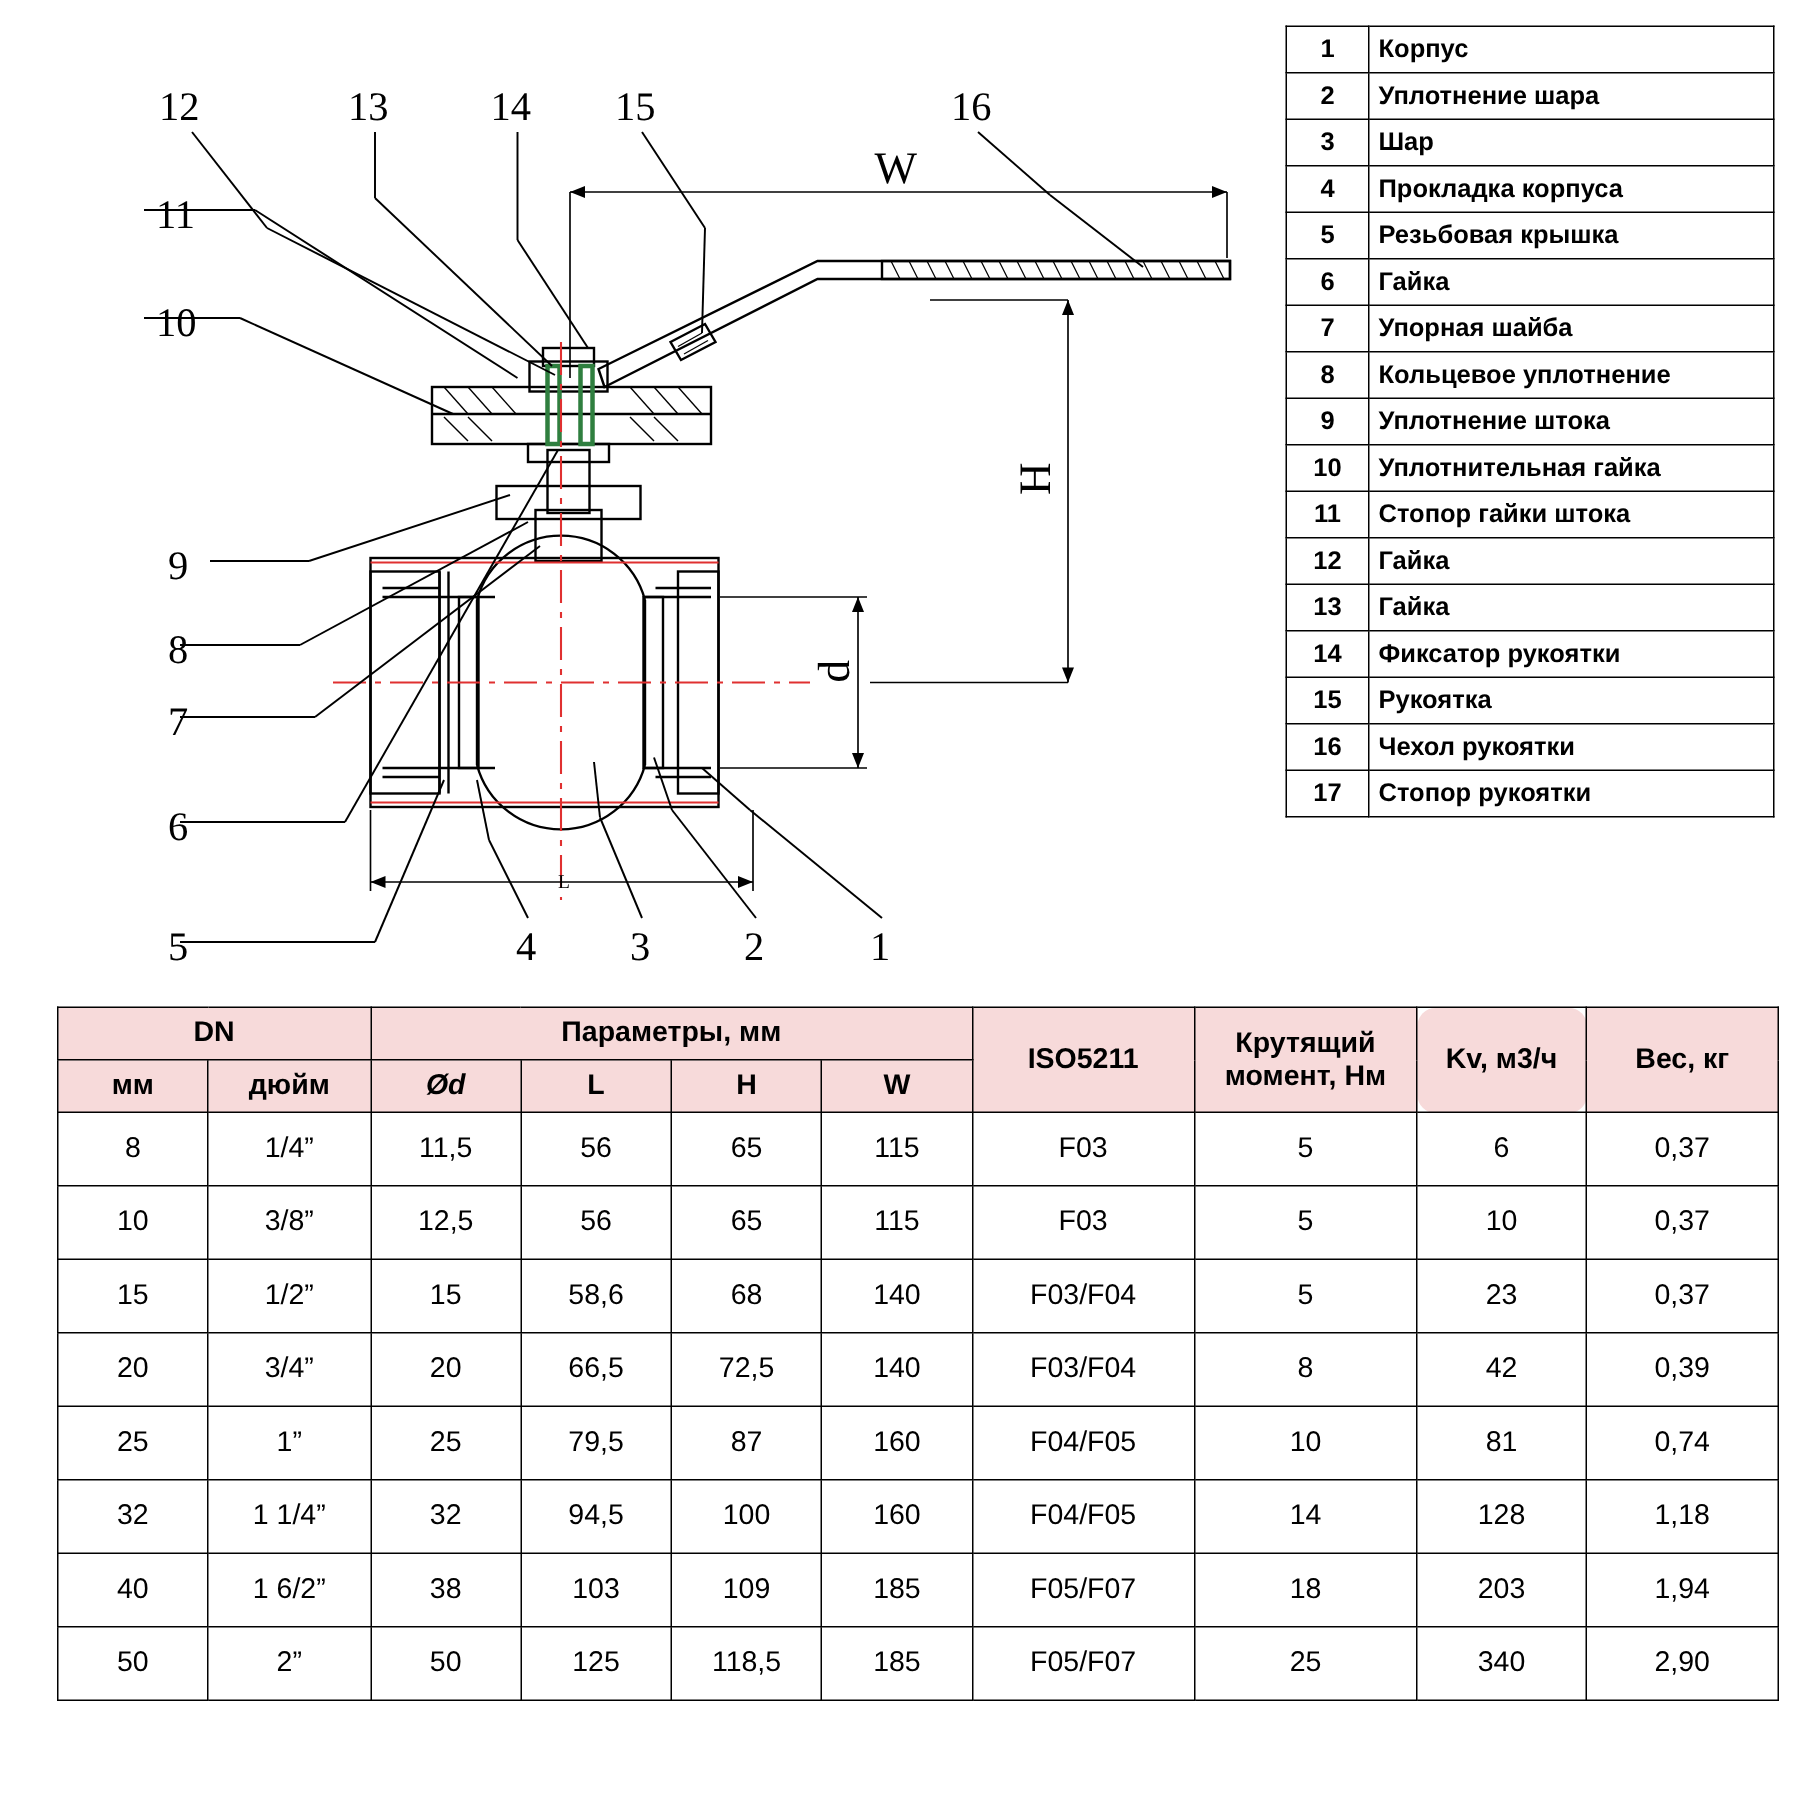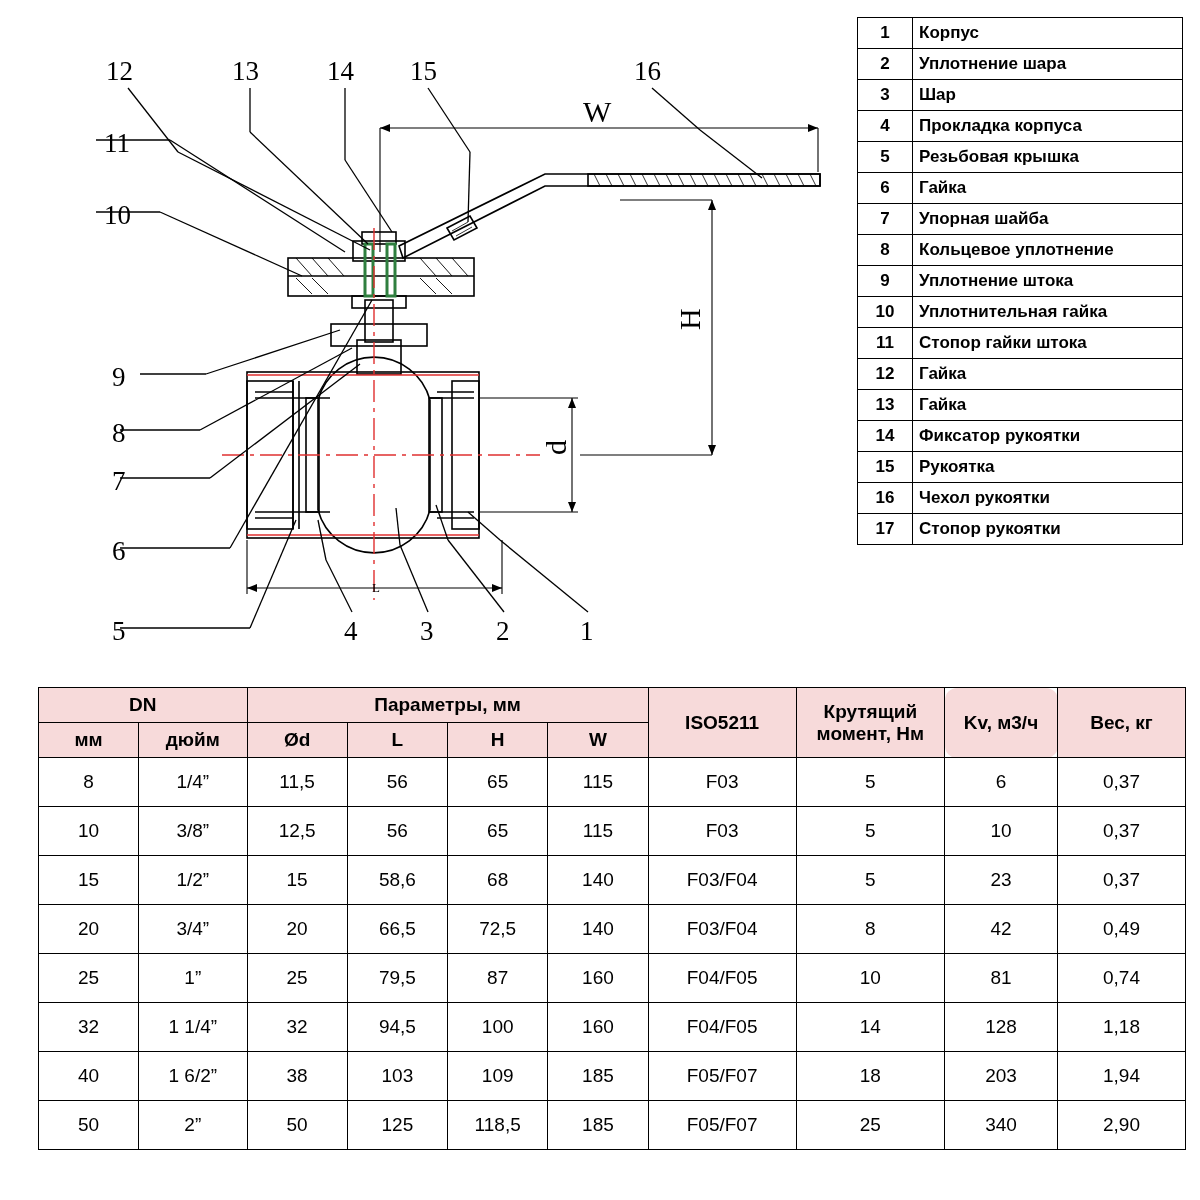--- a/index.html
+++ b/index.html
@@ -60,21 +60,21 @@
   .dimlabel-small {
     font-family: "Liberation Serif", serif;
     font-size: 13px;
     fill: #000;
   }
 
   
   #spec {
     position: absolute;
     left: 38px;
-    top: 687px;
+    top: 671px;
     width: 1148px;
     border-collapse: collapse;
     font-size: 19px;
   }
   #spec th, #spec td {
     border: 1px solid #000;
     text-align: center;
     padding: 6px 4px;
   }
   #spec thead th {
@@ -82,21 +82,21 @@
     font-weight: bold;
     font-size: 19px;
   }
   #spec tbody td {
     height: 36px;
     background: #ffffff;
     font-weight: normal;
   }
   .c-dn-mm   { width: 92px; }
   .c-dn-in   { width: 100px; }
-  .c-d       { width: 92px; }
+  .c-d       { width: 92px; font-style: italic; }
   .c-l       { width: 92px; }
   .c-h       { width: 92px; }
   .c-w       { width: 92px; }
   .c-iso     { width: 140px; margin-left: 21px; }
   .c-torque  { width: 140px; }
   .c-kv      { width: 105px; border-radius: 12px; }
   .c-weight  { width: 120px; }
 </style>
 </head>
 <body>
@@ -428,21 +428,21 @@
       <tr>
         <td>20</td>
         <td>3/4”</td>
         <td>20</td>
         <td>66,5</td>
         <td>72,5</td>
         <td>140</td>
         <td>F03/F04</td>
         <td>8</td>
         <td>42</td>
-        <td>0,49</td>
+        <td>0,39</td>
       </tr>
       <tr>
         <td>25</td>
         <td>1”</td>
         <td>25</td>
         <td>79,5</td>
         <td>87</td>
         <td>160</td>
         <td>F04/F05</td>
         <td>10</td>

